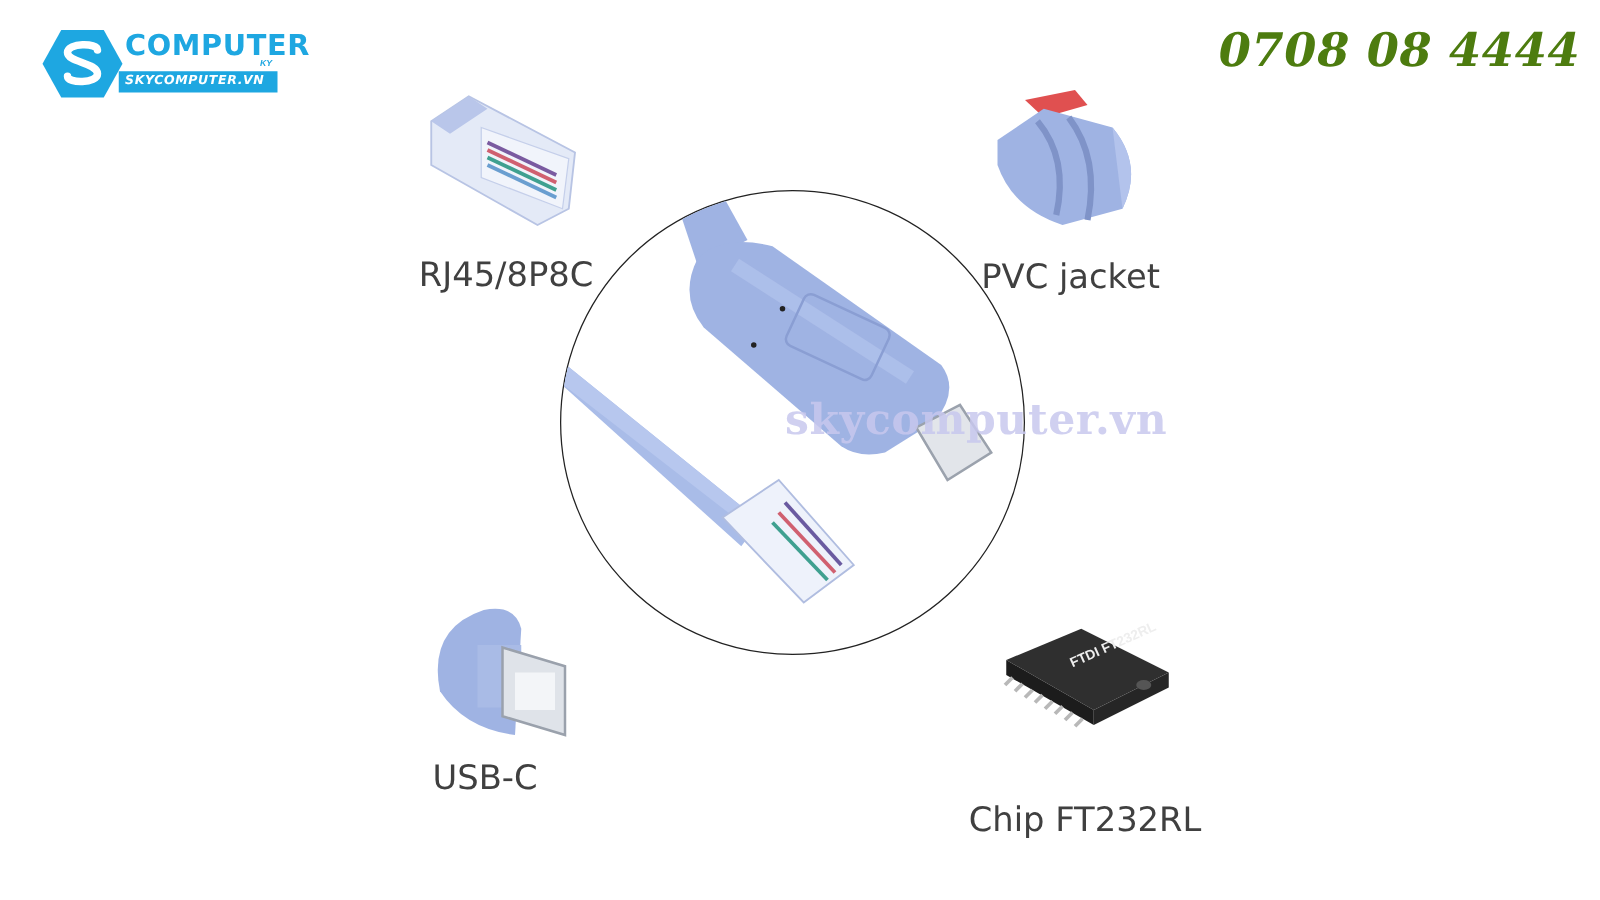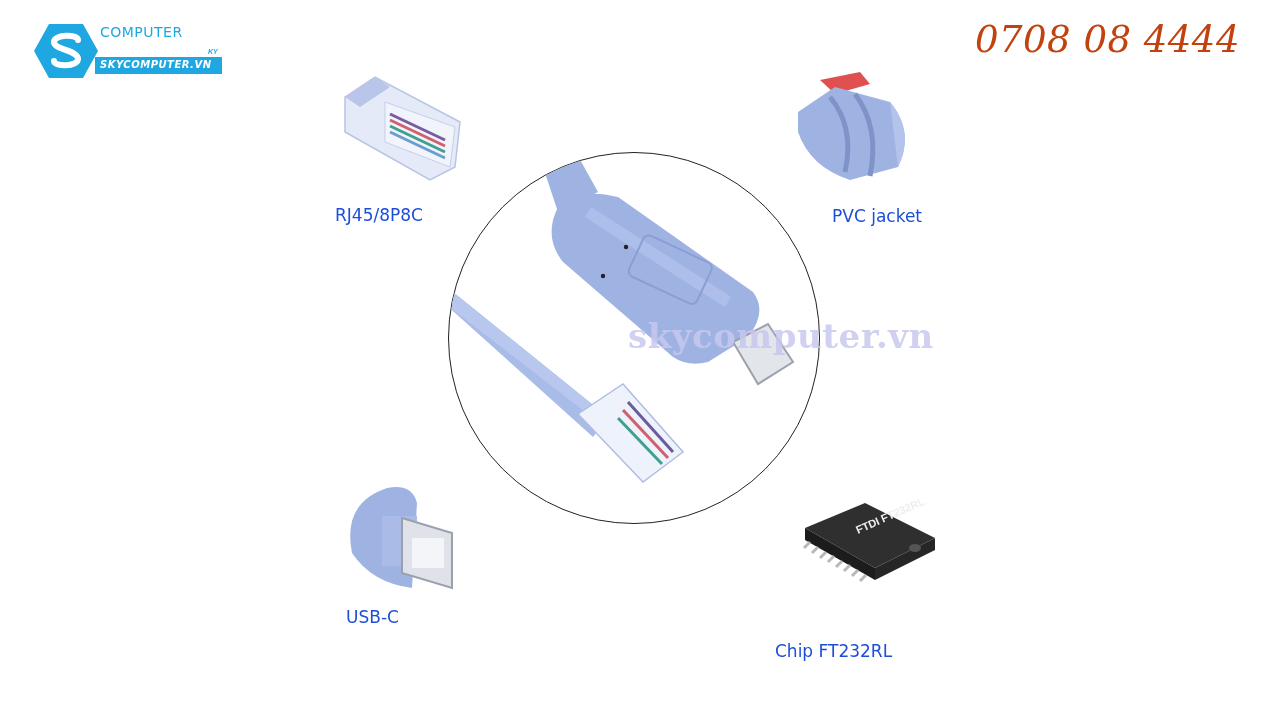--- a/index.html
+++ b/index.html
@@ -1,23 +1,23 @@
 <!DOCTYPE html>
 <html><head>
 <meta charset="utf-8">
 <style>
   html, body { margin:0; padding:0; }
   body { width:1280px; height:720px; background:#ffffff; position:relative; overflow:hidden;
          font-family: "Liberation Sans", sans-serif; }
   .abs { position:absolute; }
-  .label { position:absolute; color:#1d4ed8; font-family:"DejaVu Sans", sans-serif; font-size:17px; }
-  .phone { position:absolute; left:975px; top:18px; color:#c2410c; font-family:"DejaVu Serif", serif;
-           font-weight:normal; font-style:italic; font-size:37px; letter-spacing:0.5px; }
+  .label { position:absolute; color:#404040; font-family:"DejaVu Sans", sans-serif; font-size:27px; }
+  .phone { position:absolute; left:975px; top:18px; color:#4d7c0f; font-family:"DejaVu Serif", serif;
+           font-weight:bold; font-style:italic; font-size:37px; letter-spacing:0.5px; }
   .logo-word { position:absolute; left:100px; top:24px; color:#1ea7e1; font-family:"DejaVu Sans", sans-serif;
-               font-weight:normal; font-size:14px; letter-spacing:0.5px; }
+               font-weight:bold; font-size:23px; letter-spacing:0.5px; }
   .logo-ky { position:absolute; left:208px; top:48px; color:#1ea7e1; font-size:7px; font-weight:bold; font-style:italic; }
   .logo-bar { position:absolute; left:95px; top:57px; width:127px; height:17px; background:#1ea7e1; }
   .logo-url { position:absolute; left:100px; top:59px; color:#ffffff; font-family:"DejaVu Sans", sans-serif;
               font-weight:bold; font-style:italic; font-size:10px; letter-spacing:0.5px; }
   .watermark { position:absolute; left:628px; top:316px; color:#c8c8ee; font-family:"DejaVu Serif", serif;
                font-weight:bold; font-size:34px; opacity:0.85; letter-spacing:0.5px; }
   .circle { position:absolute; left:448px; top:152px; width:372px; height:372px; border:1.5px solid #222;
             border-radius:50%; box-sizing:border-box; }
 </style>
 </head>
@@ -47,21 +47,21 @@
 </svg>
 <div class="label" style="left:335px;top:205px">RJ45/8P8C</div>
 
 <svg class="abs" style="left:790px;top:72px" width="120" height="110" viewBox="0 0 120 110">
   <polygon points="30,8 70,0 80,12 45,22" fill="#e05050"></polygon>
   <path d="M8 40 L45 15 L100 30 Q125 60 108 95 L60 108 Q20 95 8 60 Z" fill="#9fb3e3"></path>
   <path d="M40 25 Q65 55 55 100" stroke="#7f93c8" stroke-width="5" fill="none"></path>
   <path d="M65 22 Q90 55 80 104" stroke="#7f93c8" stroke-width="5" fill="none"></path>
   <path d="M100 30 Q125 60 108 95" fill="#b3c3ec"></path>
 </svg>
-<div class="label" style="left:832px;top:206px">PVC jacket</div>
+<div class="label" style="left:785px;top:206px">PVC jacket</div>
 
 <div class="circle"></div>
 <svg class="abs" style="left:448px;top:152px" width="372" height="372" viewBox="0 0 372 372">
   <defs>
     <clipPath id="cc">
         <circle cx="186" cy="186" r="185"></circle>
       </clipPath>
   </defs>
   <g clip-path="url(#cc)">
 

